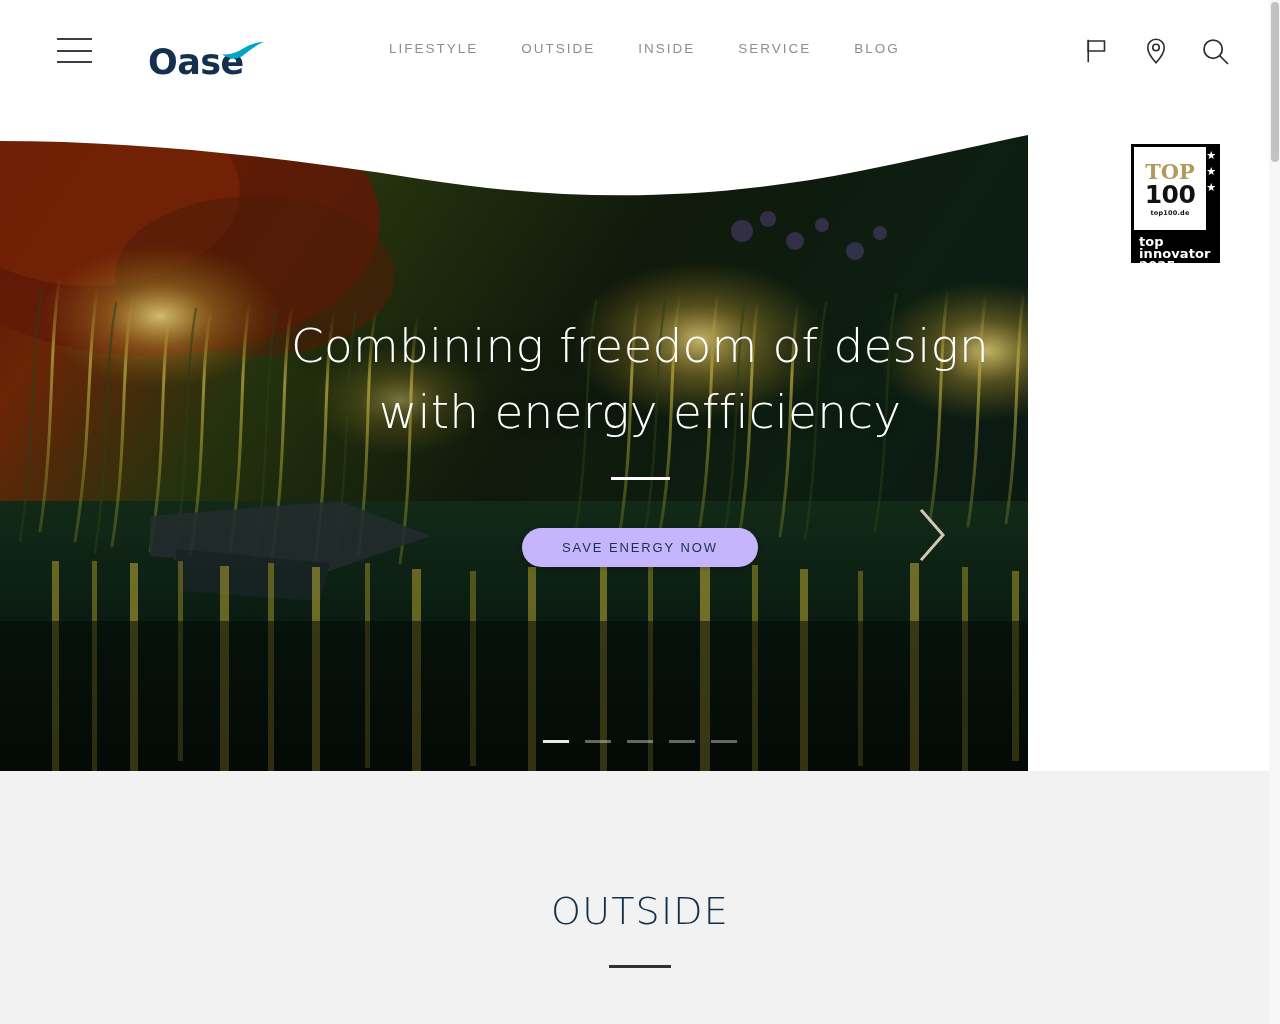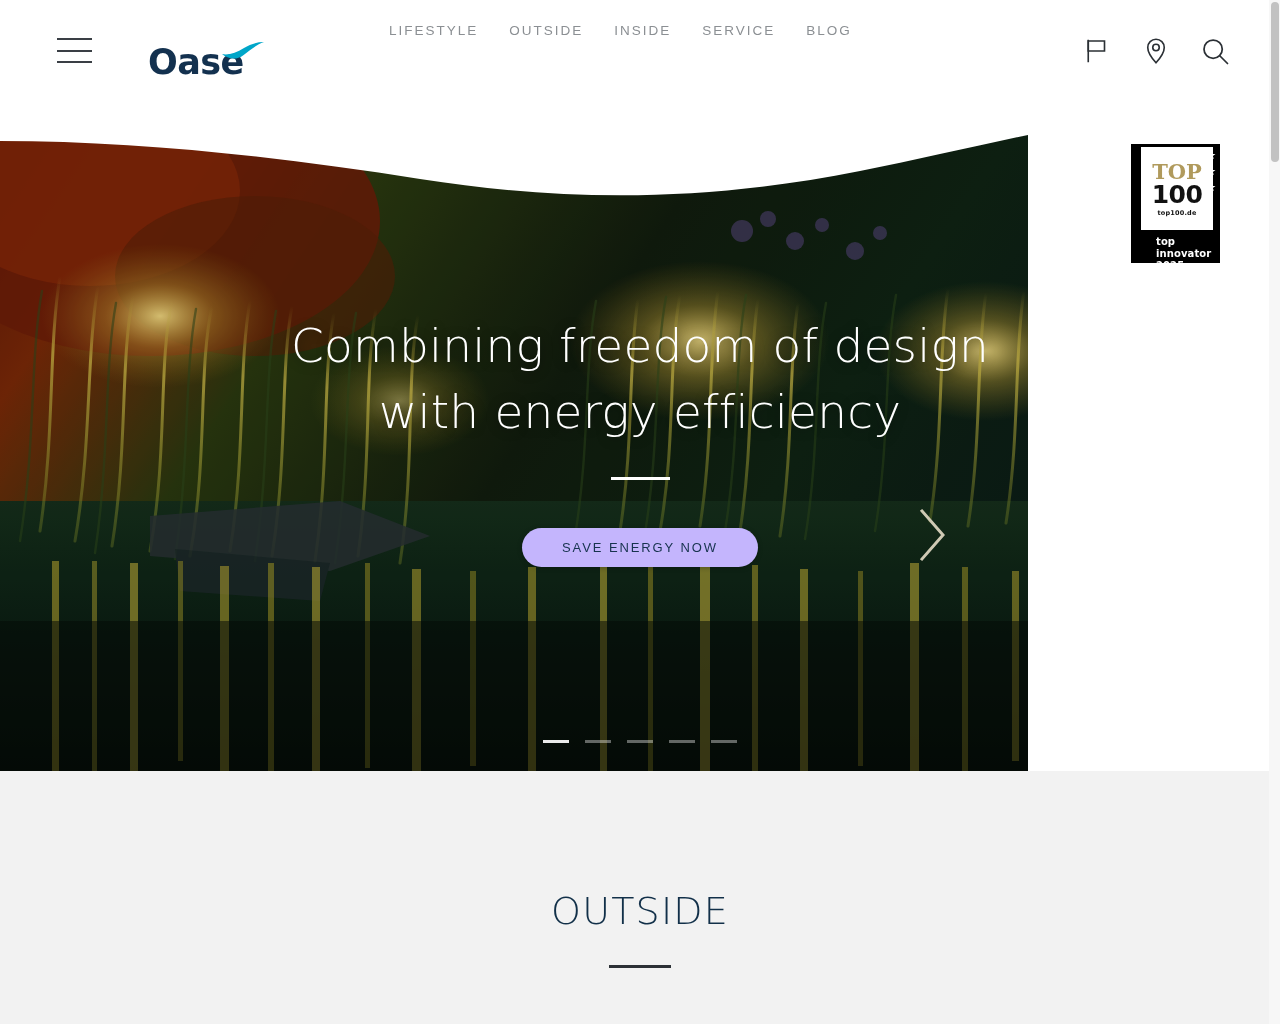--- a/index.html
+++ b/index.html
@@ -32,22 +32,22 @@
     width:110px; height:45px; cursor:pointer;margin-top:12px;
   }
   .logo-text {
     font-family:"DejaVu Sans", sans-serif;
     font-size:35px; font-weight:700; letter-spacing:-0.6px;
     color:#13314f; line-height:45px;
   }
   .logo-swoosh { position:absolute; right:-6px; top:2px; width:42px; height:18px; }
 
   .nav {
-    position:absolute; left:389px; top:23px;
-    display:flex; gap:0;text-align:right;
+    position:absolute; left:389px; top:41px;
+    display:flex; gap:12px;text-align:right;
   }
   .nav-item {
     font-size:13.5px; letter-spacing:2.0px; color:#8b8f93;
     text-transform:uppercase; cursor:pointer; white-space:nowrap;
     padding:0 31px 0 0;
   }
   .nav-item:first-child { padding-left:0; }
 
   .head-icons {
     position:absolute; right:50px; top:36px;
@@ -106,21 +106,21 @@
     width:36px; height:56px; cursor:pointer; z-index:22;
   }
 
   
   .badge {
     position:absolute; left:1131px; top:144px;
     width:89px; height:119px;
     background:#000000; z-index:30; cursor:pointer;
   }
   .badge-top {
-    position:absolute; left:10px; top:3px;
+    position:absolute; left:3px; top:3px;
     width:72px; height:83px; background:#ffffff;
     display:flex; flex-direction:column; align-items:center; justify-content:center;
   }
   .badge-stars {
     position:absolute; right:4px; top:6px;
     display:flex; flex-direction:column; gap:5px;
     color:#ffffff; font-size:11px; line-height:11px;
   }
   .badge-top-word {
     font-family:"DejaVu Serif", serif;
@@ -131,23 +131,23 @@
     font-family:"DejaVu Sans", sans-serif;
     font-size:25px; font-weight:700; color:#111111;
     line-height:25px; letter-spacing:-0.5px;
   }
   .badge-url {
     font-family:"DejaVu Sans", sans-serif;
     font-size:6.5px; font-weight:700; color:#111111; letter-spacing:0.2px;
     margin-top:2px;
   }
   .badge-sub {
-    position:absolute; left:25px; top:92px;
+    position:absolute; left:8px; top:92px;
     color:#ffffff; font-family:"DejaVu Sans", sans-serif;
-    font-size:10px; font-weight:700; line-height:12px; letter-spacing:0.1px;
+    font-size:13px; font-weight:700; line-height:12px; letter-spacing:0.1px;
   }
 
   
   .section {
     position:absolute; left:0; top:771px;
     width:1280px; height:253px;
     background:#f2f2f2;
     display:flex; flex-direction:column; align-items:center;
   }
   .section-title {

